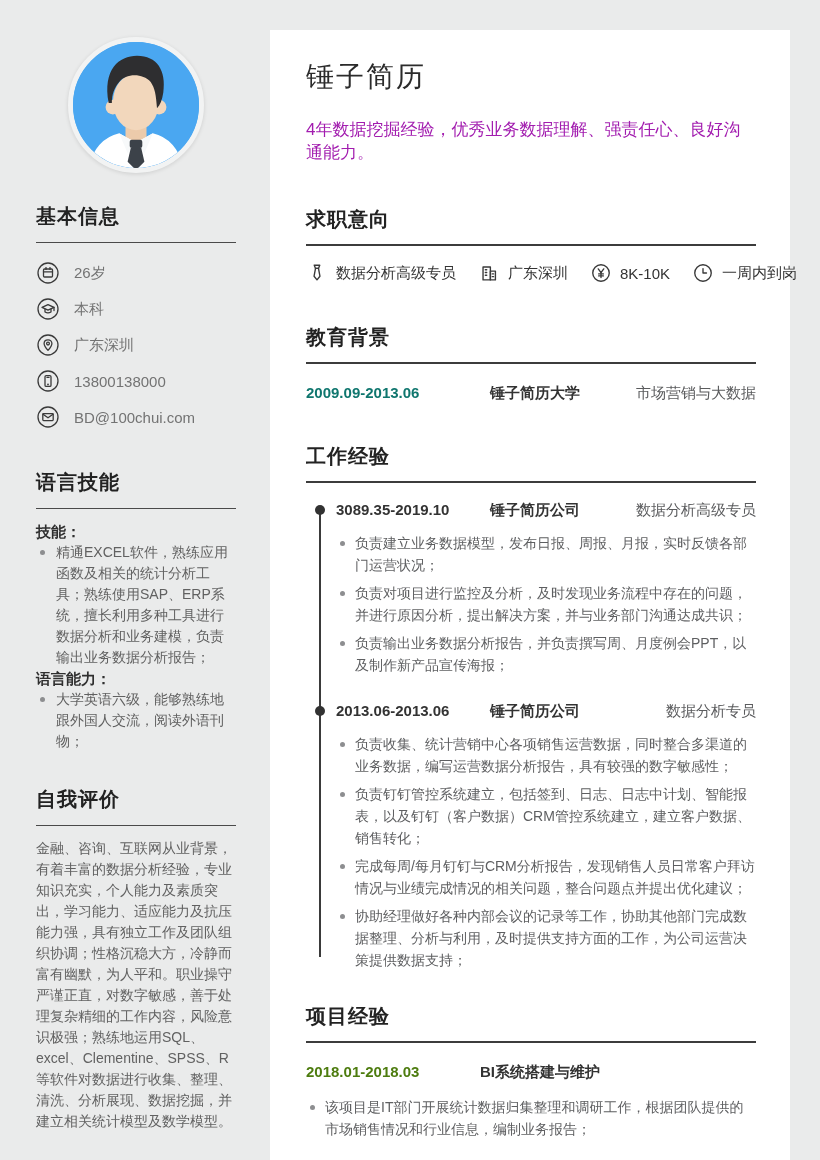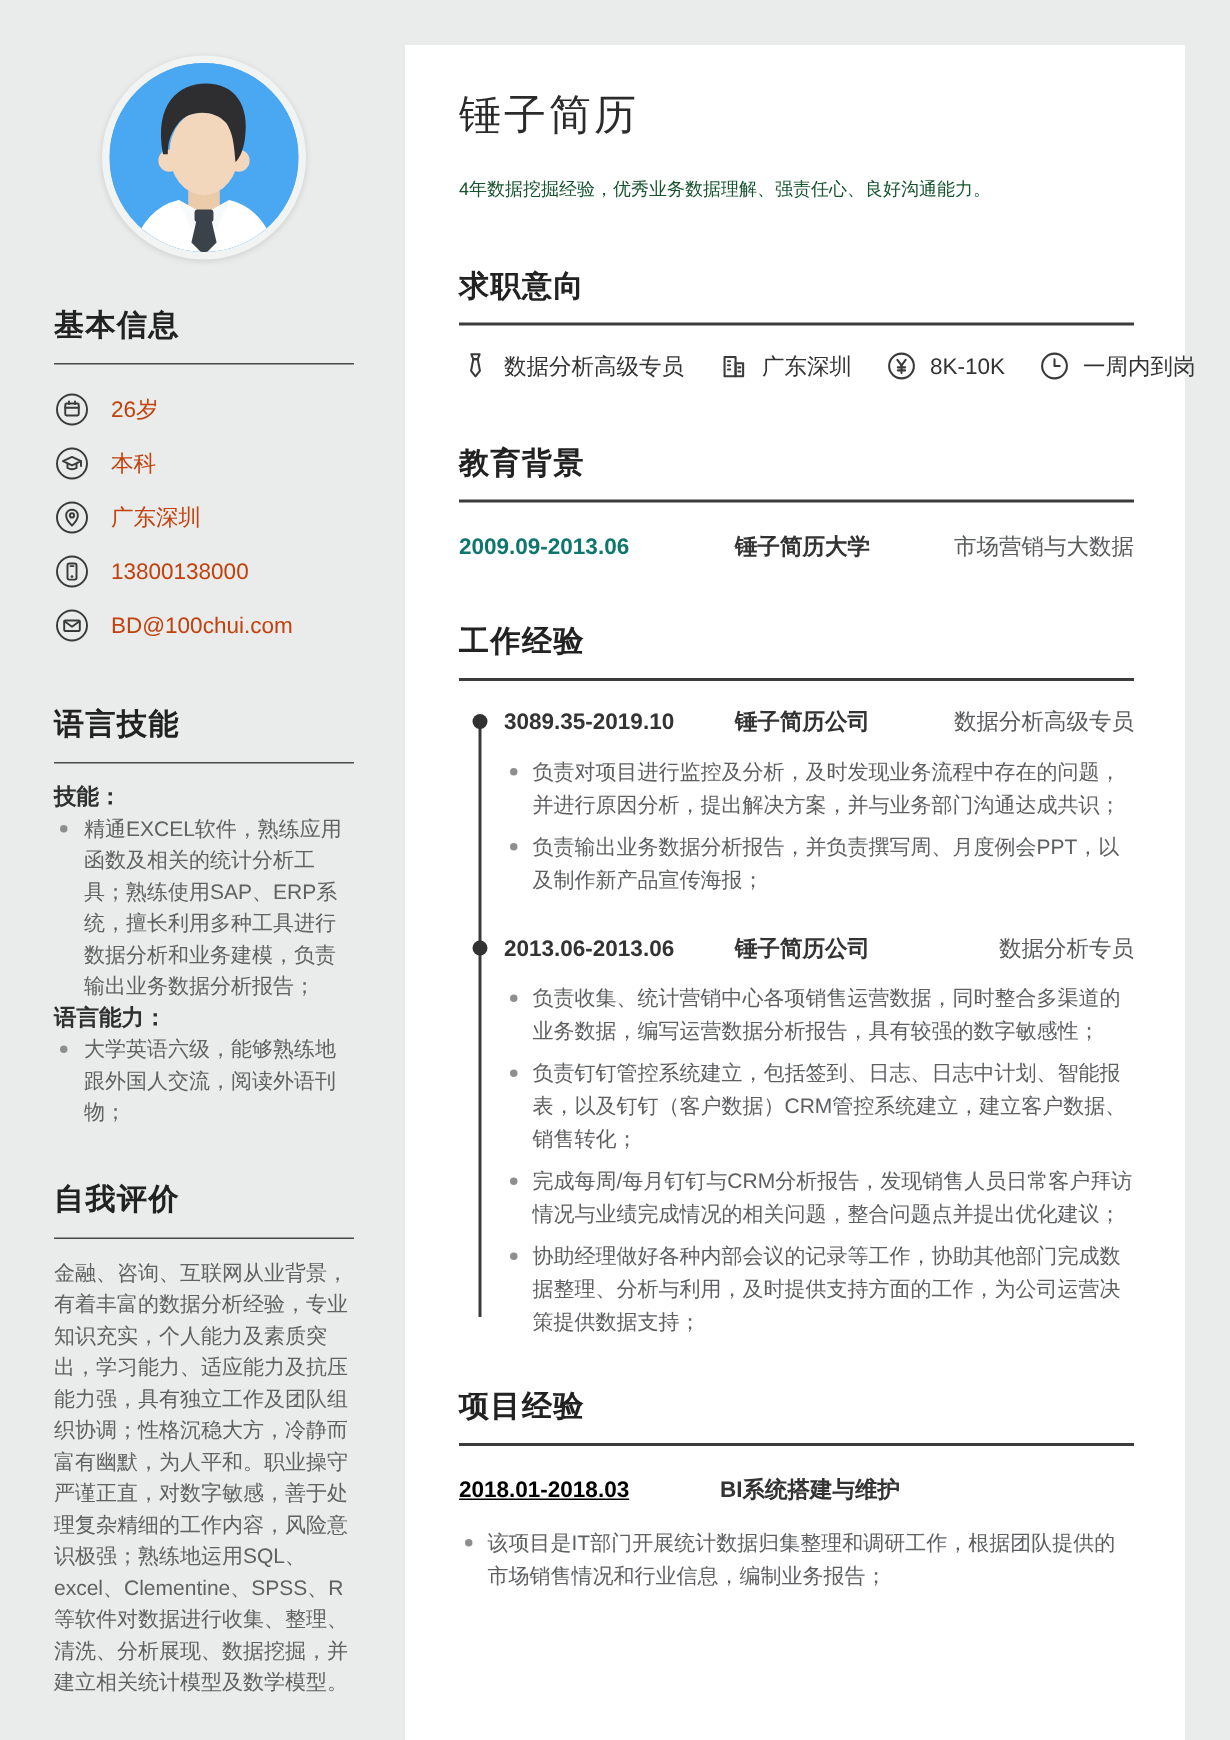--- a/index.html
+++ b/index.html
@@ -29,57 +29,57 @@
   .side-title {
     font-size:20px; font-weight:bold; color:#222; letter-spacing:1px;
   }
   .side-rule {
     border:none; border-top:1px solid #4a4a4a; margin:12px 0 12px 0;
   }
 
   .info-list { list-style:none; }
   .info-item { display:flex; align-items:center; height:36px; }
   .info-item svg { flex:0 0 24px; width:24px; height:24px; }
-  .info-item .txt { margin-left:14px; font-size:15px; color:#c2410c; }
+  .info-item .txt { margin-left:14px; font-size:15px; color:#737373; }
 
   .side-label { font-size:15px; font-weight:bold; color:#2f2f2f; line-height:21px; }
   .side-blist { list-style:none; }
   .side-blist li {
     position:relative; padding-left:20px;
     font-size:14px; line-height:21px; color:#616161;
   }
   .side-blist li::before {
     content:""; position:absolute; left:4px; top:8px;
     width:5px; height:5px; border-radius:50%; background:#8d8e90;
   }
   .side-par { font-size:14px; line-height:21px; color:#616161; }
 
   
   .panel {
     position:absolute; left:270px; top:30px; width:520px; height:1130px;
     background:#ffffff; padding:28px 34px 0 36px;
   }
   .resume-name { font-size:28px; font-weight:normal; color:#2b2b2b; letter-spacing:2px; }
-  .resume-summary { margin-top:22px; font-size:12px; color:#14532d; }
+  .resume-summary { margin-top:22px; font-size:17px; color:#a21caf; }
 
   .main-section { margin-top:40px; }
   .main-title { font-size:20px; font-weight:bold; color:#222; letter-spacing:1px; }
   .main-rule { border:none; border-top:2px solid #3c3c3c; margin:11px 0 0 0; }
 
   .intent-row { display:flex; align-items:center; margin-top:16px; }
   .intent-item { display:flex; align-items:center; }
   .intent-item + .intent-item { margin-left:22px; }
   .intent-item svg { width:22px; height:22px; }
   .intent-item .txt { margin-left:8px; font-size:15px; color:#333; white-space:nowrap; }
 
   .edu-row, .proj-row { display:flex; align-items:baseline; margin-top:20px; font-size:15px; }
   .edu-period { width:184px; font-weight:bold; color:#0f766e; }
   .edu-school { flex:1; font-weight:bold; color:#333; }
   .edu-major { color:#5a5b5d; }
-  .proj-period { width:174px; font-weight:bold; color:#000000;text-decoration:underline; }
+  .proj-period { width:174px; font-weight:bold; color:#4d7c0f; }
   .proj-name { font-weight:bold; color:#333; }
 
   .timeline { position:relative; margin-top:18px; padding-left:30px; }
   .timeline-line {
     position:absolute; left:13px; top:10px; bottom:14px; width:2px; background:#3a3a3a;
   }
   .work-entry { position:relative; margin-bottom:26px; }
   .work-entry:last-child { margin-bottom:0; }
   .entry-dot {
     position:absolute; left:-21px; top:4px; width:10px; height:10px;
@@ -262,20 +262,21 @@
       <div class="timeline-line"></div>
 
       <article class="work-entry">
         <span class="entry-dot"></span>
         <div class="entry-head">
           <span class="entry-period">3089.35-2019.10</span>
           <span class="entry-company">锤子简历公司</span>
           <span class="entry-role">数据分析高级专员</span>
         </div>
         <ul class="blist">
+          <li>负责建立业务数据模型，发布日报、周报、月报，实时反馈各部门运营状况；</li>
           <li>负责对项目进行监控及分析，及时发现业务流程中存在的问题，并进行原因分析，提出解决方案，并与业务部门沟通达成共识；</li>
           <li>负责输出业务数据分析报告，并负责撰写周、月度例会PPT，以及制作新产品宣传海报；</li>
         </ul>
       </article>
 
       <article class="work-entry">
         <span class="entry-dot"></span>
         <div class="entry-head">
           <span class="entry-period">2013.06-2013.06</span>
           <span class="entry-company">锤子简历公司</span>

